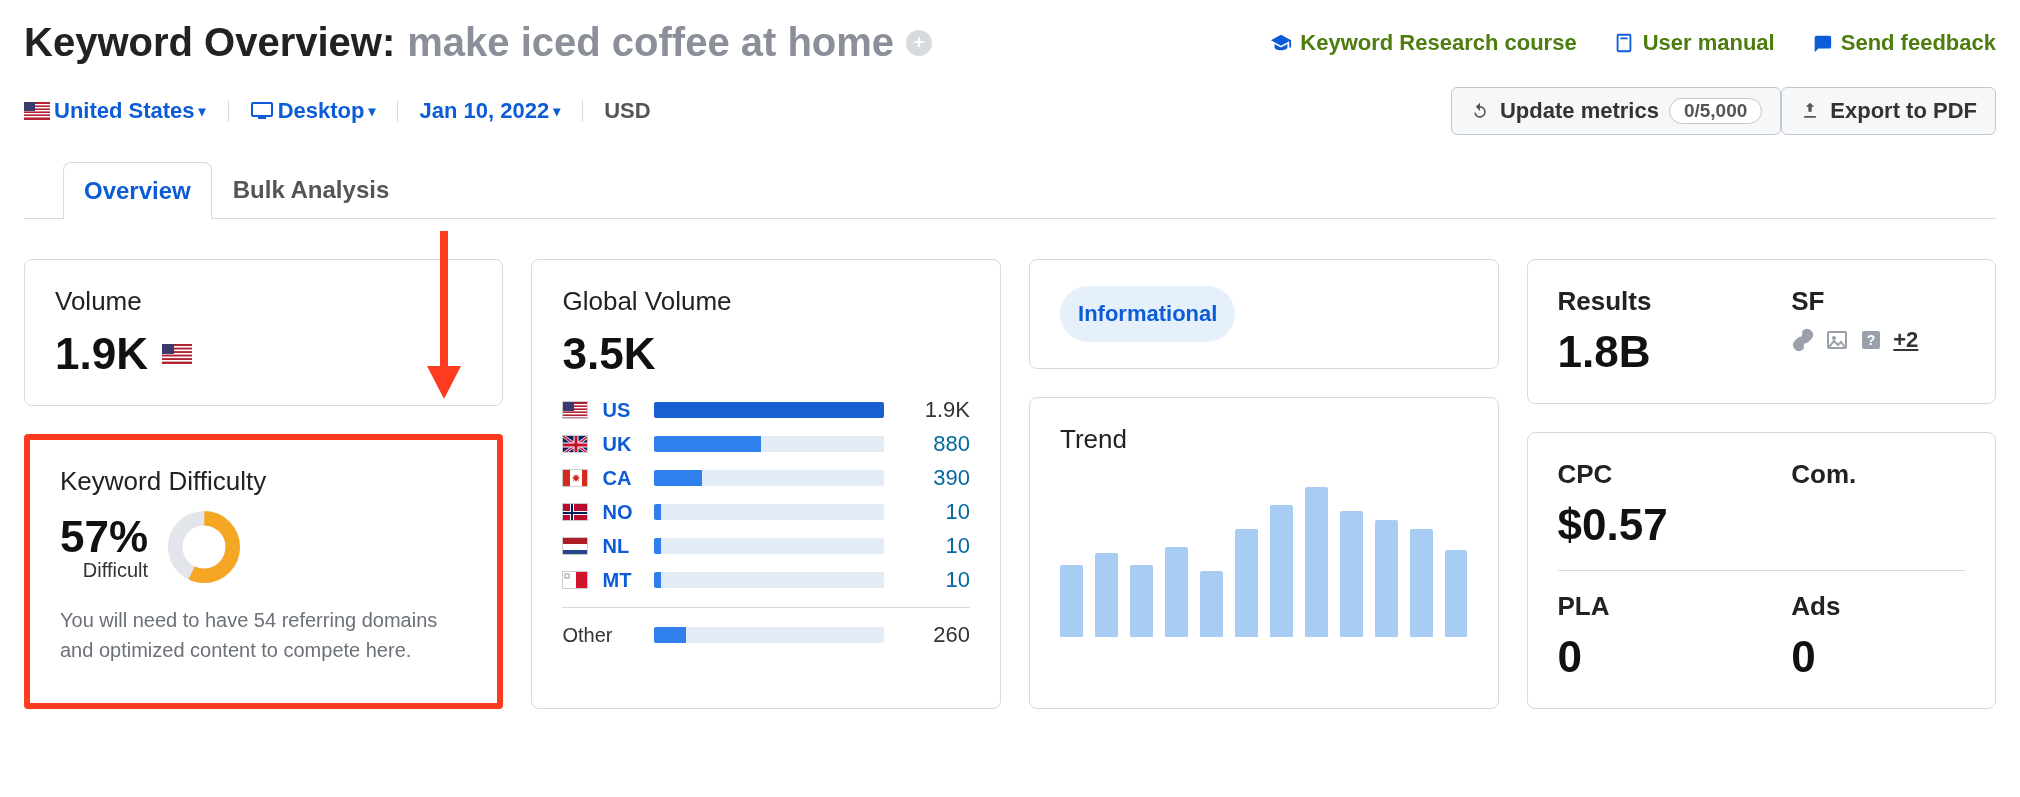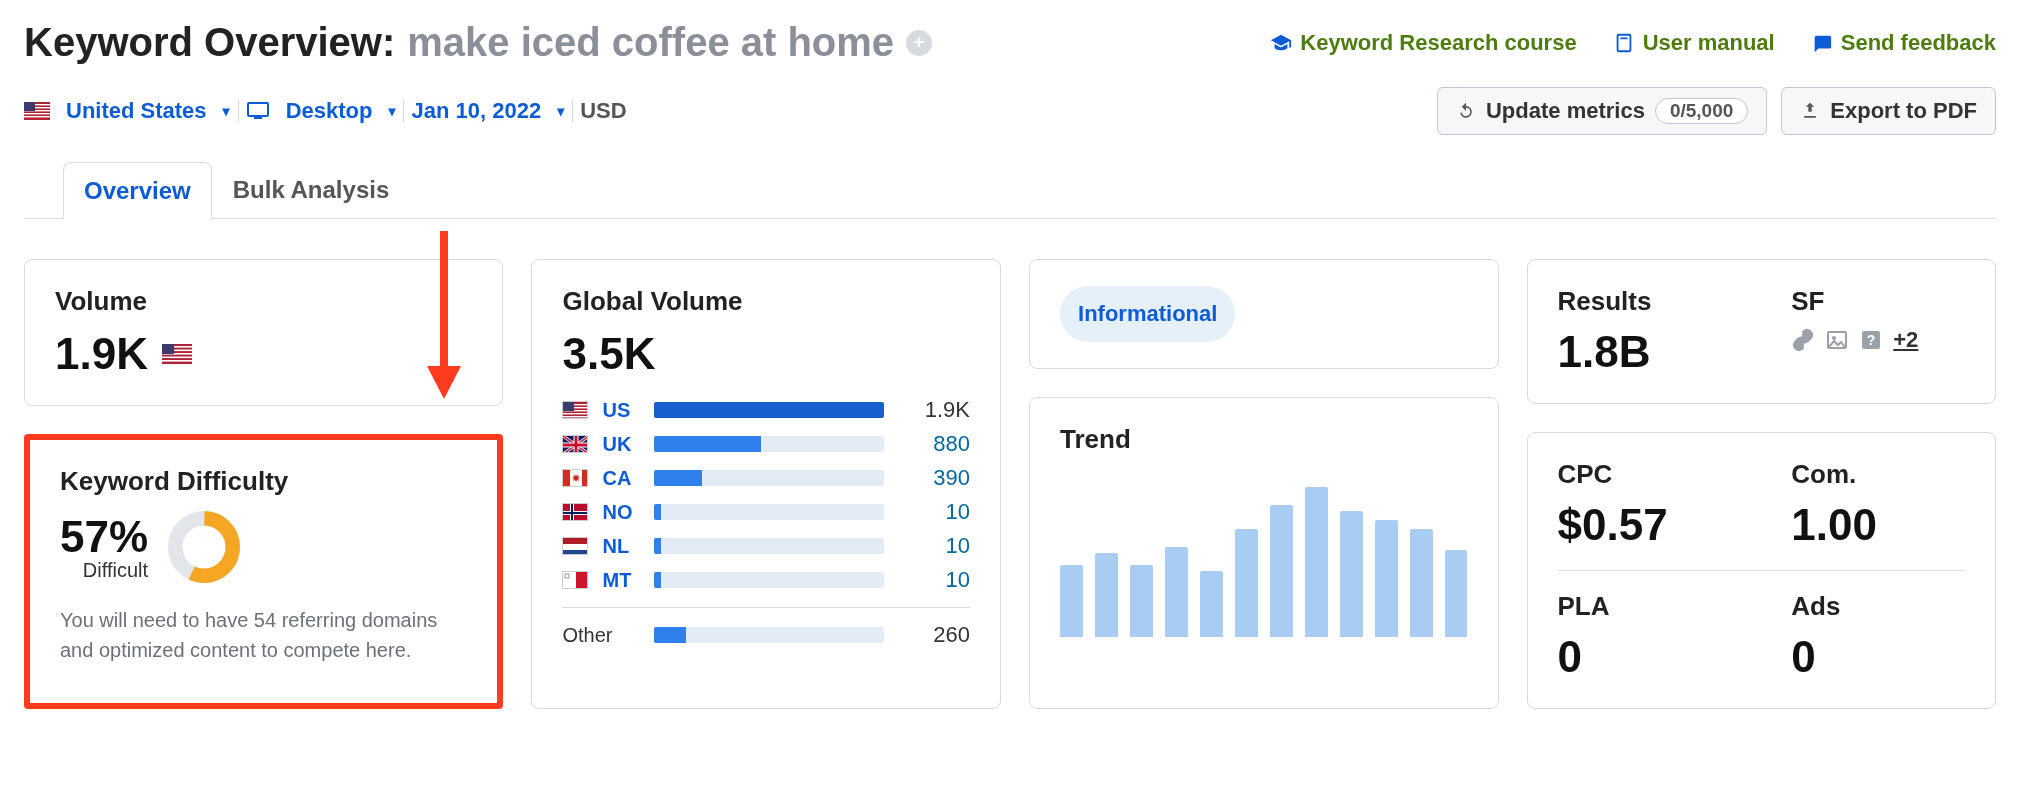--- a/index.html
+++ b/index.html
@@ -6,34 +6,34 @@
   body { font-family: -apple-system, BlinkMacSystemFont, "Segoe UI", Arial, sans-serif; color:#333; background:#fff; padding:20px 24px; width:2020px; }
   .header-row { display:flex; align-items:center; justify-content:space-between; }
   .title-wrap { display:flex; align-items:center; gap:12px; }
   .title-label { font-size:40px; font-weight:700; color:#222; }
   .title-keyword { font-size:40px; font-weight:600; color:#8a8f99; }
   .add-icon { width:26px; height:26px; border-radius:50%; background:#d6dbe0; display:inline-flex; align-items:center; justify-content:center; color:#fff; font-size:18px; font-weight:700; cursor:pointer; }
   .header-links { display:flex; align-items:center; gap:36px; }
   .header-link { color:#4d7c0f; font-size:22px; font-weight:600; cursor:pointer; display:flex; align-items:center; gap:8px; }
   .controls-row { display:flex; align-items:center; justify-content:space-between; margin-top:22px; }
   .filters { display:flex; align-items:center; gap:0; }
-  .filter { color:#0b5cd6; font-size:22px; font-weight:600; display:flex; align-items:center; gap:16px; padding:0 8px; cursor:pointer; position:relative; }
+  .filter { color:#0b5cd6; font-size:22px; font-weight:600; display:flex; align-items:center; gap:4px; padding:0 22px; cursor:pointer; position:relative; }
   .filter + .filter::before { content:""; position:absolute; left:0; top:2px; bottom:2px; width:1px; background:#d6dbe0; }
   .filter.static { color:#555; cursor:default; }
   .chevron { font-size:14px; }
-  .action-btns { display:flex; gap:14px; }
+  .action-btns { display:flex; }
   .btn { border:1px solid #c2c8cf; background:#f5f7f9; border-radius:6px; padding:10px 18px; font-size:22px; font-weight:600; color:#333; display:flex; align-items:center; gap:10px; cursor:pointer; }
   .pill { border:1px solid #c2c8cf; border-radius:999px; padding:1px 14px; font-size:19px; color:#555; background:#fff; }
   .tabs { display:flex; gap:0; margin-top:26px; border-bottom:1px solid #d6dbe0;padding-left:39px; }
   .tab { font-size:24px; font-weight:600; color:#555; padding:14px 20px; cursor:pointer; border:1px solid transparent; border-bottom:none; }
   .tab.active { color:#0b5cd6; border-color:#d6dbe0; border-top-left-radius:8px; border-top-right-radius:8px; background:#fff; position:relative; top:1px; }
   .cards { display:flex; gap:28px; margin-top:40px; align-items:stretch; }
   .col { display:flex; flex-direction:column; gap:28px; }
   .card { border:1px solid #d6dbe0; border-radius:8px; background:#fff; padding:26px 30px; }
-  .card h3 { font-size:26px; font-weight:700; color:#222; margin-bottom:12px; }
+  .card h3 { font-size:26px; font-weight:400; color:#222; margin-bottom:12px; }
   .bignum { font-size:44px; font-weight:800; color:#111; display:flex; align-items:center; gap:14px; }
   .hl { border:6px solid #ff3b1f; border-radius:4px; }
   .kd-wrap { display:flex; align-items:center; gap:18px; margin-top:6px; }
   .kd-num { font-size:44px; font-weight:800; color:#111; }
   .kd-sub { font-size:20px; color:#333; margin-top:-3px;text-align:right; }
   .donut { width:76px; height:76px; }
   .kd-desc { font-size:20px; color:#6b7079; margin-top:20px; line-height:1.5; max-width:410px; }
   .gv-row { display:flex; align-items:center; gap:14px; margin:8px 0; }
   .gv-cc { width:38px; font-size:20px; font-weight:600; color:#0b5cd6; }
   .gv-bar-wrap { flex:1; height:16px; background:#e3ecf6; border-radius:2px; overflow:hidden; }
@@ -334,23 +334,20 @@
     <div class="card" style="flex:1">
       <div class="metrics-row">
         <div class="metric" style="flex:1">
           <h3>CPC</h3>
           <div class="bignum">
               <span>$0.57</span>
             </div>
         </div>
         <div class="metric" style="flex:1">
           <h3>Com.</h3>
-          <div class="bignum">
-              <span>1.00</span>
-            </div>
         </div>
       </div>
       <hr class="hline">
       <div class="metrics-row">
         <div class="metric" style="flex:1">
           <h3>PLA</h3>
           <div class="bignum">
               <span>0</span>
             </div>
         </div>

